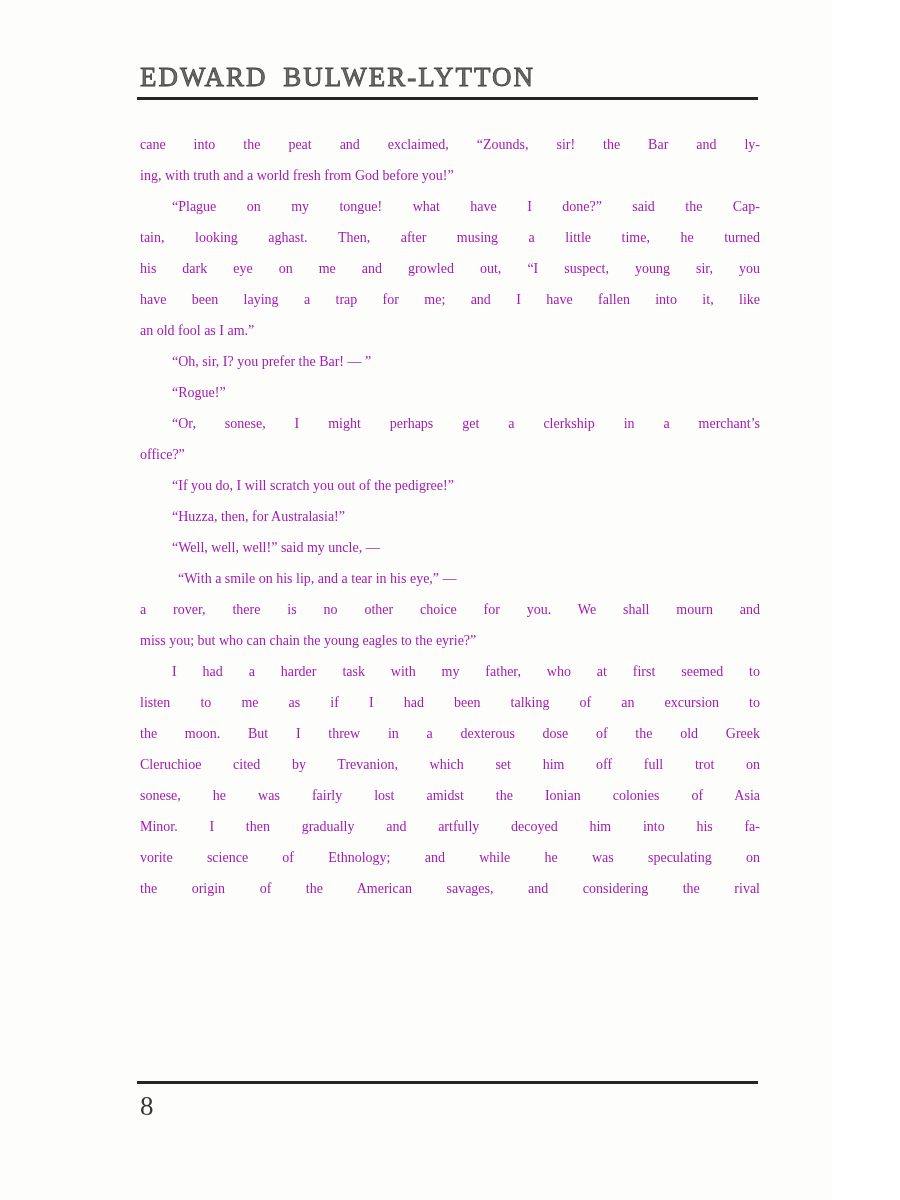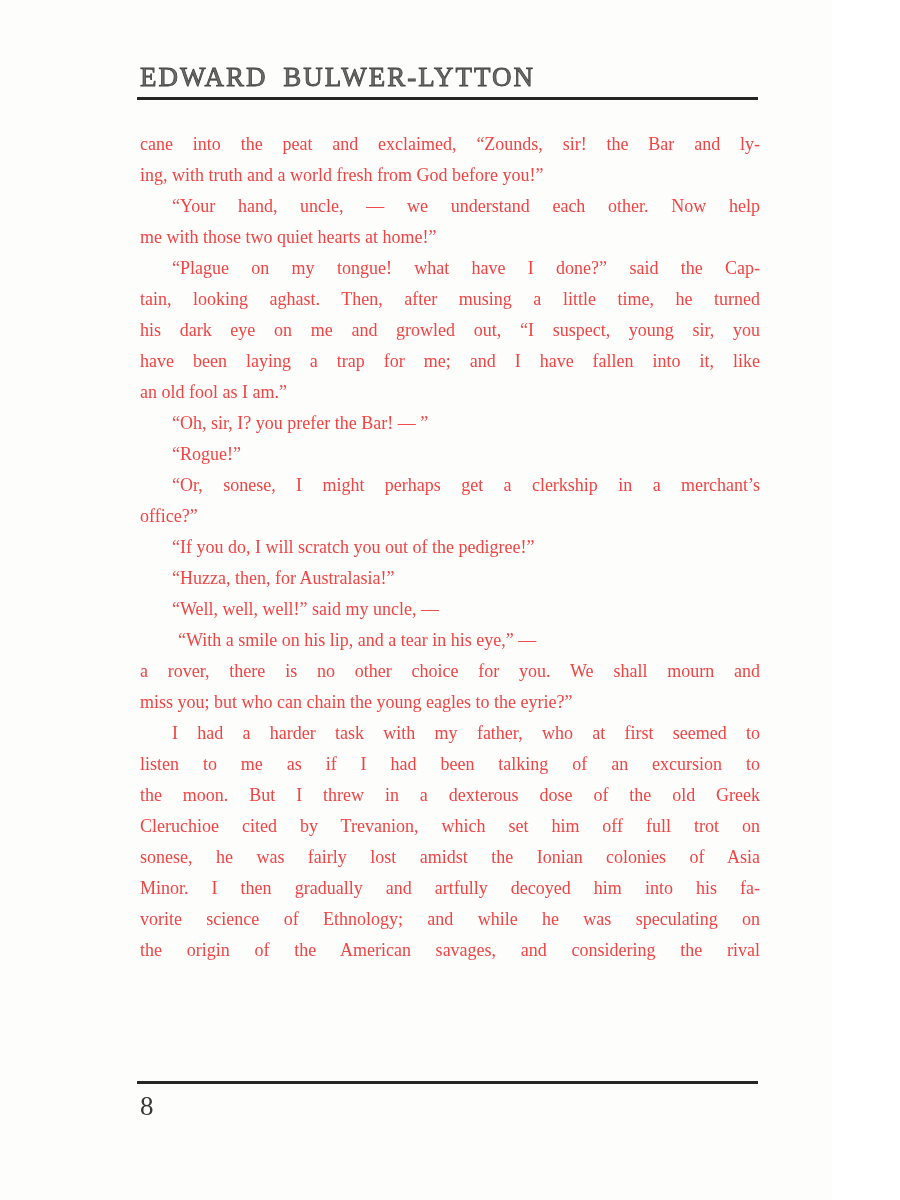--- a/index.html
+++ b/index.html
@@ -36,23 +36,23 @@
     top: 97px;
     width: 621px;
     height: 3px;
     background: #262626;
   }
   .text-block {
     position: absolute;
     left: 140px;
     top: 129px;
     width: 620px;
-    font-size: 18px;
+    font-size: 14px;
     line-height: 31px;
-    color: #ef4444;
+    color: #a21caf;
   }
   .paragraph { margin: 0; padding: 0; }
   .line {
     text-align: right;
     text-align-last: left;
   }
   .line.j {
     text-align: justify;
     text-align-last: justify;
   }
@@ -79,24 +79,20 @@
 <body>
 
 <div class="page">
   <div class="running-header">EDWARD BULWER-LYTTON</div>
   <div class="header-rule"></div>
 
   <div class="text-block">
       <div class="paragraph">
         <div class="line j">cane into the peat and exclaimed, “Zounds, sir! the Bar and ly-</div>
         <div class="line">ing, with truth and a world fresh from God before you!”</div>
-      </div>
-      <div class="paragraph">
-        <div class="line j indent">“Your hand, uncle, — we understand each other. Now help</div>
-        <div class="line">me with those two quiet hearts at home!”</div>
       </div>
       <div class="paragraph">
         <div class="line j indent">“Plague on my tongue! what have I done?” said the Cap-</div>
         <div class="line j">tain, looking aghast. Then, after musing a little time, he turned</div>
         <div class="line j">his dark eye on me and growled out, “I suspect, young sir, you</div>
         <div class="line j">have been laying a trap for me; and I have fallen into it, like</div>
         <div class="line">an old fool as I am.”</div>
       </div>
       <div class="paragraph">
         <div class="line indent">“Oh, sir, I? you prefer the Bar! — ”</div>

